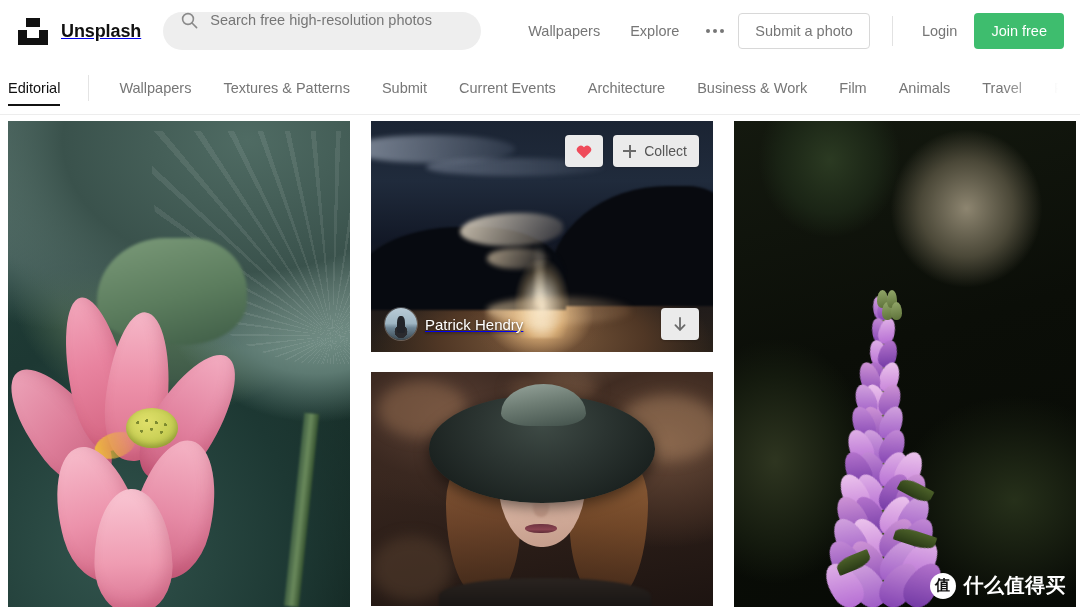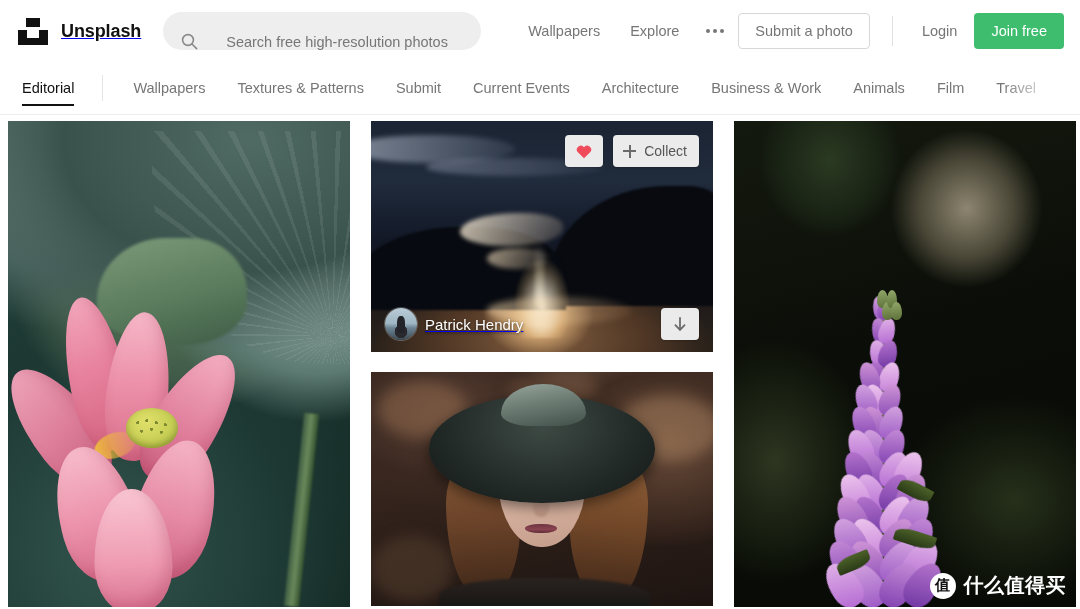--- a/index.html
+++ b/index.html
@@ -56,23 +56,23 @@
     letter-spacing: -0.1px;
   }
 
   .searchbar {
     margin-left: 22px;
     width: 318px;
     height: 38px;
     background: #eeeeee;
     border-radius: 19px;
     display: flex;
-    align-items: flex-end;
+    align-items: flex-start;
     padding: 0 18px;
-    gap: 28px;
+    gap: 12px;
     flex: 0 0 auto;
   }
   .search-icon { flex: 0 0 auto; display:block; }
   .search-input {
     border: none;
     outline: none;
     background: transparent;
     font-family: "Liberation Sans", sans-serif;
     font-size: 14.5px;
     color: #555555;
@@ -145,21 +145,21 @@
   .tabs-wrap {
     height: 53px;
     position: relative;
     background: #ffffff;
     border-bottom: 1px solid #ededed;
   }
   .tabs {
     display: flex;
     align-items: flex-end;
     height: 52px;
-    padding-left: 14px;
+    padding-left: 0;
     white-space: nowrap;
     overflow: hidden;
   }
   .tab {
     display: flex;
     align-items: center;
     position: relative;
     font-size: 14.5px;
     color: #767676;
     padding: 0 16px;
@@ -544,22 +544,22 @@
   <div class="tabs-wrap">
     <div class="tabs">
       <a class="tab active" href="#">Editorial</a>
       <span class="tab-divider"></span>
       <a class="tab" href="#">Wallpapers</a>
       <a class="tab" href="#">Textures &amp; Patterns</a>
       <a class="tab" href="#">Submit</a>
       <a class="tab" href="#">Current Events</a>
       <a class="tab" href="#">Architecture</a>
       <a class="tab" href="#">Business &amp; Work</a>
+      <a class="tab" href="#">Film</a>
       <a class="tab" href="#">Animals</a>
-      <a class="tab" href="#">Film</a>
       <a class="tab" href="#">Travel</a>
       <a class="tab" href="#">Fashion</a>
 
     </div>
     <div class="tabs-fade"></div>
   </div>
 
   <div class="grid">
 
     <div class="col">

